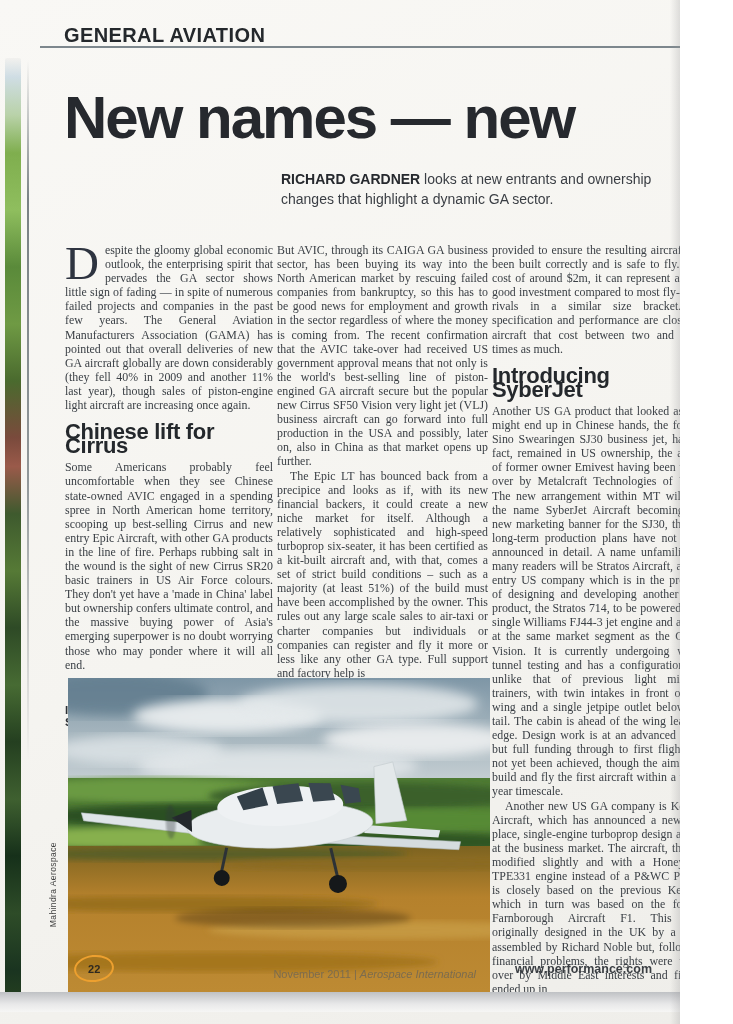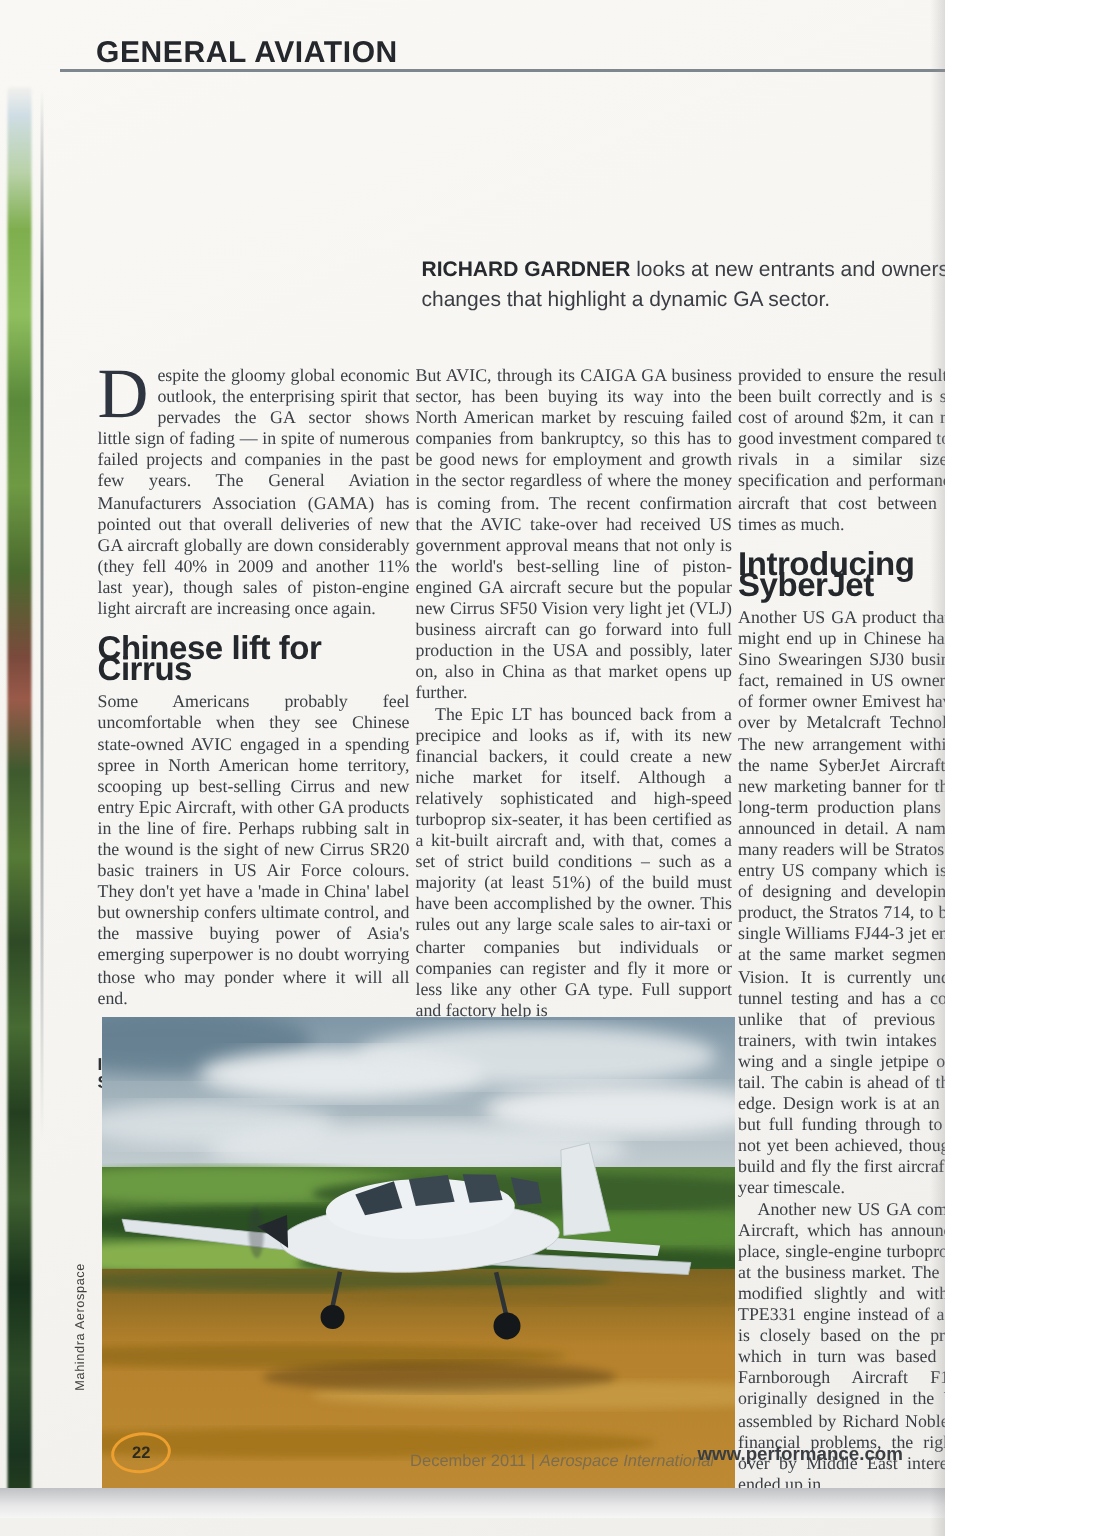--- a/index.html
+++ b/index.html
@@ -1,16 +1,16 @@
 <!DOCTYPE html>
 <html><head>
 <meta charset="utf-8">
 <style>
   html,body{margin:0;padding:0;background:#ffffff;}
-  .scan{position:relative;width:630px;height:1024px;overflow:hidden;
+  .scan{position:relative;width:680px;height:1024px;overflow:hidden;
         background:linear-gradient(155deg,#f9f8f5 0%,#f5f4f0 55%,#efeeea 100%);
         font-family:"Liberation Sans",sans-serif;}
   
   .section-label{position:absolute;left:64px;top:24px;font-size:20px;font-weight:bold;
         letter-spacing:.4px;color:#24282c;}
   .header-rule{position:absolute;left:40px;right:0;top:46px;height:2px;background:#7d878d;}
   
   .headline{position:absolute;left:64px;top:82px;font-size:60px;font-weight:bold;
         color:#26292e;letter-spacing:-2px;line-height:72px;white-space:nowrap;}
   .standfirst{position:absolute;left:281px;top:170px;width:424px;font-size:14px;
@@ -62,20 +62,21 @@
 
 <div class="scan">
 
   <div class="edge-strip"></div>
   <div class="edge-line"></div>
 
   <div class="section-label">GENERAL AVIATION</div>
   <div class="header-rule"></div>
 
   <div class="headline">
+    <div>New names — new</div>
   </div>
 
   <div class="standfirst">
     <b>RICHARD GARDNER</b><span> looks at new entrants and ownership changes that highlight a dynamic GA sector.</span>
   </div>
 
   <div class="col col1">
     <p>
       <span class="dropcap">D</span><span>espite the gloomy global economic outlook, the enterprising spirit that pervades the GA sector shows little sign of fading — in spite of numerous failed projects and companies in the past few years. The General Aviation Manufacturers Association (GAMA) has pointed out that overall deliveries of new GA aircraft globally are down considerably (they fell 40% in 2009 and another 11% last year), though sales of piston-engine light aircraft are increasing once again.</span>
     </p>
@@ -154,21 +155,21 @@
         <polygon points="206,108 232,106 236,124 210,126" fill="#3a4750"></polygon>
         <polygon points="242,106 264,107 268,124 246,125" fill="#3a4750"></polygon>
         <polygon points="274,109 292,113 294,127 278,128" fill="#3a4750"></polygon>
         <line x1="158" y1="168" x2="152" y2="192" stroke="#2c3236" stroke-width="3"></line>
         <circle cx="152" cy="198" r="8" fill="#15181a"></circle>
         <line x1="262" y1="172" x2="268" y2="202" stroke="#2c3236" stroke-width="3"></line>
         <circle cx="268" cy="208" r="9" fill="#15181a"></circle>
       </g>
     </svg>
     <div class="photo-footer">
-      <span>December 2011 | </span><i>Aerospace International</i>
+      <span>November 2011 | </span><i>Aerospace International</i>
     </div>
     <div class="page-badge">
       <span>22</span>
     </div>
   </div>
 
   <div class="credit-vertical">Mahindra Aerospace</div>
 
   <div class="site-link">www.performance.com</div>
 

